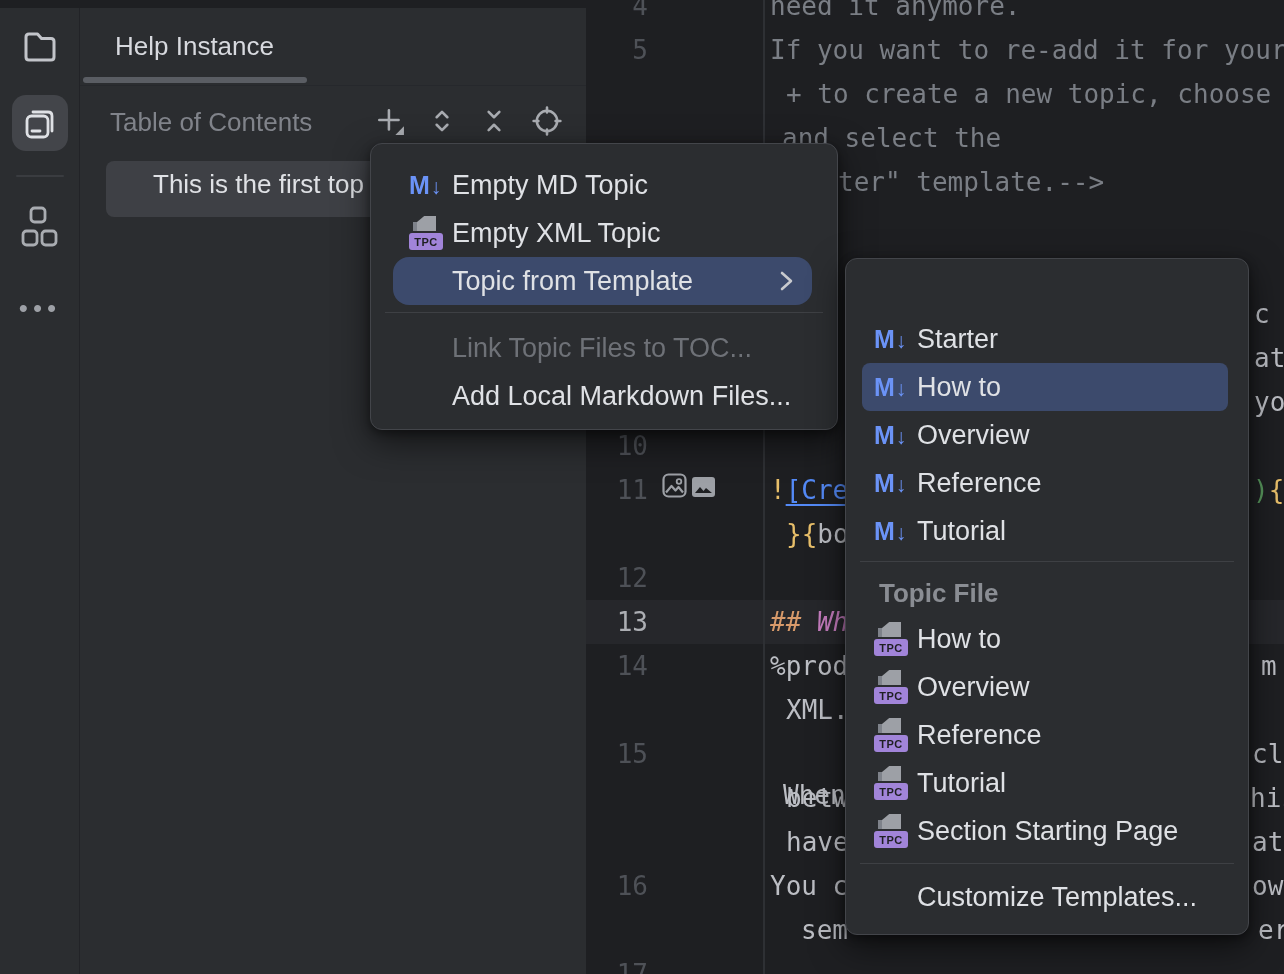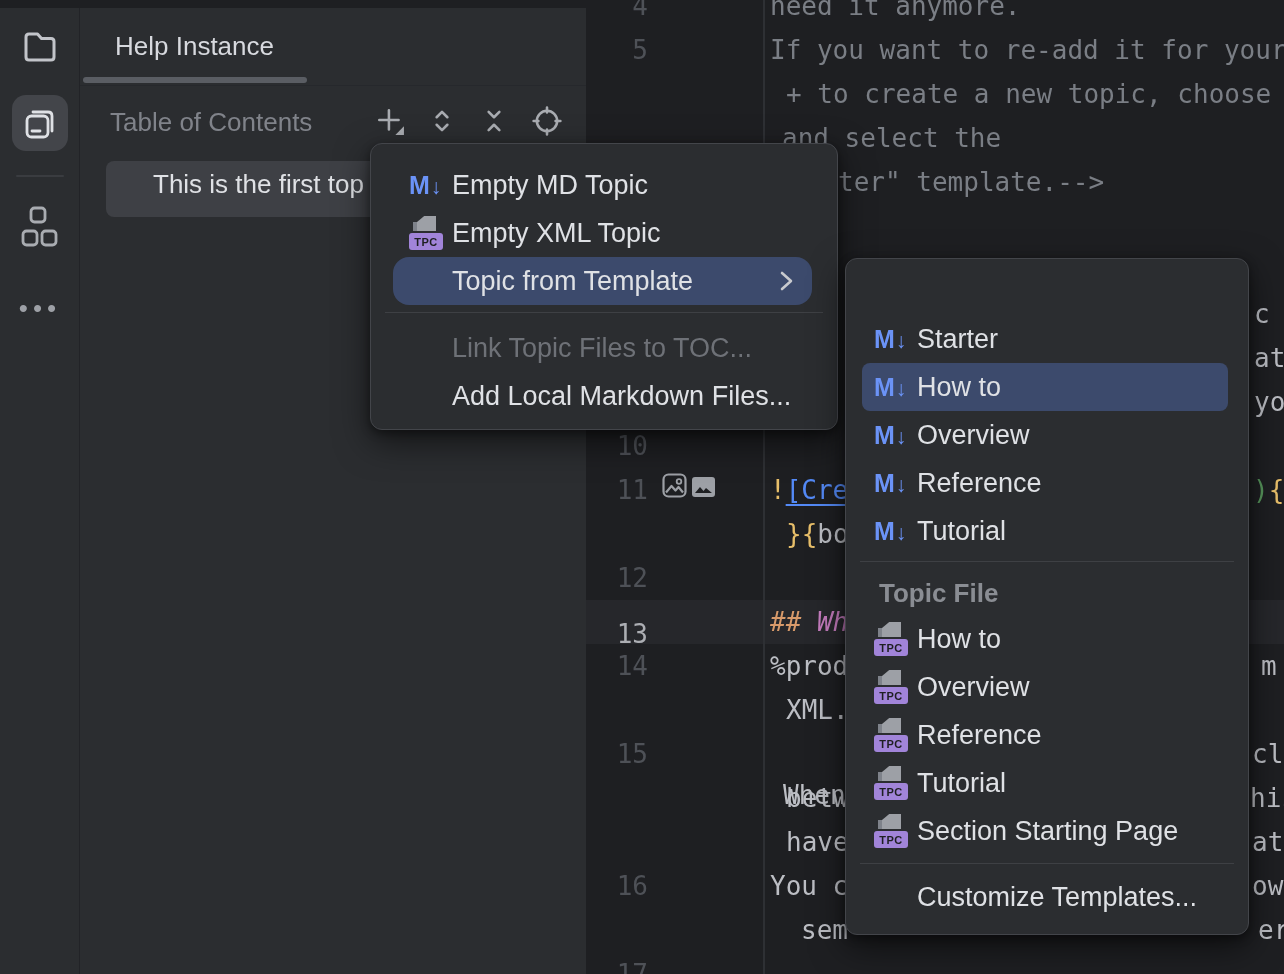--- a/index.html
+++ b/index.html
@@ -139,21 +139,21 @@
 
   <div class="editor">
     <div class="hl-line" id="hl-line" style="top: 600px; height: 44px;"></div>
     <div class="gutter-sep"></div>
     <div id="gutter">
         <div class="lnum" style="top: -16px;">4</div>
         <div class="lnum" style="top: 28px;">5</div>
         <div class="lnum" style="top: 424px;">10</div>
         <div class="lnum" style="top: 468px;">11</div>
         <div class="lnum" style="top: 556px;">12</div>
-        <div class="lnum active" style="top: 600px; margin-top: 12px;">13</div>
+        <div class="lnum active" style="top: 600px;">13</div>
         <div class="lnum" style="top: 644px;">14</div>
         <div class="lnum" style="top: 732px;">15</div>
         <div class="lnum" style="top: 864px;">16</div>
         <div class="lnum" style="top: 952px;">17</div>
       </div>
     <svg class="gut-ico" style="left:76px;top:473px" width="25" height="25" viewBox="0 0 25 25">
       <rect x="1.5" y="1.5" width="22" height="22" rx="5" fill="none" stroke="#9DA0A6" stroke-width="2.2"></rect>
       <circle cx="17" cy="8.5" r="2.3" fill="none" stroke="#9DA0A6" stroke-width="1.8"></circle>
       <path d="M4 19.5 l5.5-6.5 4 4.5 3-3.5 4.5 5.5" fill="none" stroke="#9DA0A6" stroke-width="2.2" stroke-linejoin="round"></path>
     </svg>

